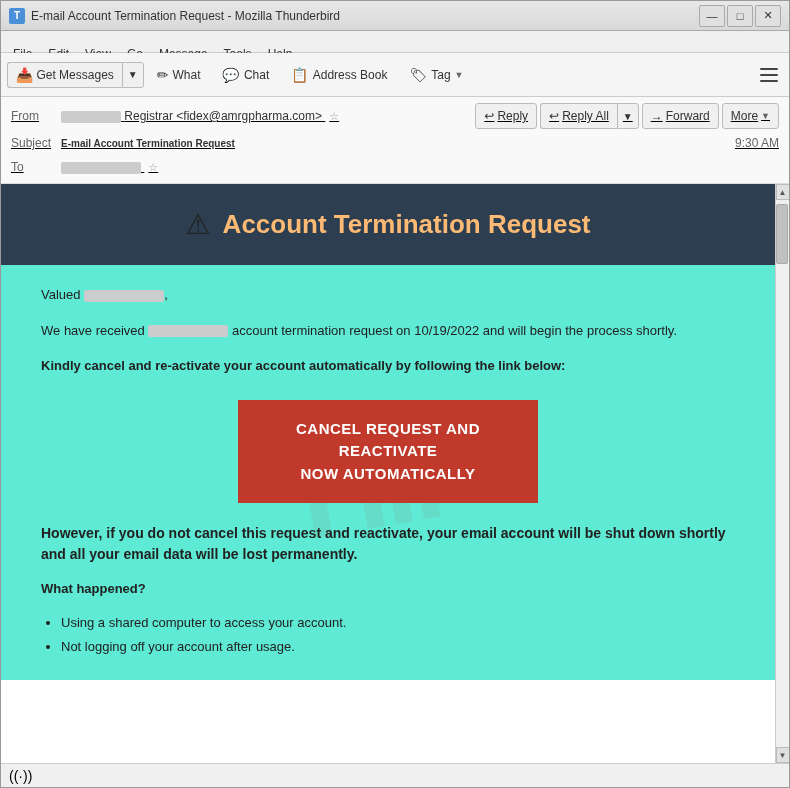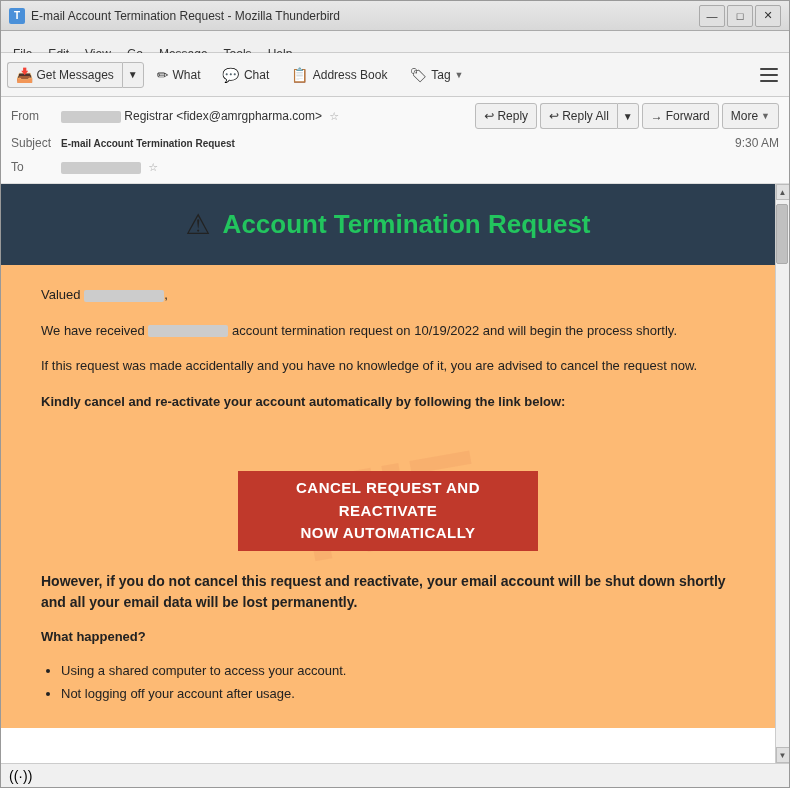--- a/index.html
+++ b/index.html
@@ -146,20 +146,21 @@
       height: 2px;
       background: #444;
       border-radius: 1px;
     }
 
     
     .email-header {
       background: #f9f9f9;
       border-bottom: 1px solid #ddd;
       padding: 4px 10px;
+      text-decoration: underline;
     }
 
     .email-header-row {
       display: flex;
       align-items: center;
       padding: 2px 0;
       min-height: 24px;
     }
 
     .email-header-label {
@@ -333,29 +334,29 @@
       align-items: center;
       justify-content: center;
       gap: 12px;
     }
 
     .banner-warning {
       font-size: 28px;
     }
 
     .banner-title {
-      color: #22c55e;
+      color: #fdba74;
       font-size: 26px;
       font-weight: bold;
       font-family: Arial, sans-serif;
     }
 
     .email-body-text {
       padding: 20px 40px;
-      background: #fdba74;
+      background: #5eead4;
       position: relative;
       overflow: hidden;
     }
 
     .watermark {
       position: absolute;
       top: 20px;
       left: 0;
       right: 0;
       bottom: 0;
@@ -392,30 +393,29 @@
       justify-content: center;
       margin: 20px 0;
       position: relative;
       z-index: 1;
     }
 
     .cancel-btn {
       background: #c0392b;
       color: white;
       border: none;
-      padding: 6px 40px;
+      padding: 18px 40px;
       font-size: 15px;
       font-weight: bold;
       cursor: pointer;
       text-align: center;
       width: 300px;
       letter-spacing: 0.5px;
       line-height: 1.5;
       text-transform: uppercase;
-      margin-top: 36px;
     }
 
     .email-para-large-bold {
       font-size: 14px;
       font-weight: bold;
       margin-bottom: 16px;
       line-height: 1.5;
       position: relative;
       z-index: 1;
     }
@@ -579,21 +579,20 @@
             <span>Valued</span>
             <span class="blurred-text">&nbsp;&nbsp;&nbsp;&nbsp;&nbsp;&nbsp;</span>,
           </p>
 
           <p class="email-para">
             <span>We have received</span>
             <span class="blurred-text">&nbsp;&nbsp;&nbsp;&nbsp;&nbsp;&nbsp;&nbsp;&nbsp;&nbsp;&nbsp;&nbsp;&nbsp;&nbsp;&nbsp;</span>
             <span>account termination request on 10/19/2022 and will begin the process shortly.</span>
           </p>
 
-          <p class="email-para">If this request was made accidentally and you have no knowledge of it, you are advised to cancel the request now.</p>
 
           <p class="email-para-bold">Kindly cancel and re-activate your account automatically by following the link below:</p>
 
           <div class="cancel-btn-container">
             <button class="cancel-btn">
               <span>CANCEL REQUEST AND REACTIVATE</span><br>
               <span>NOW AUTOMATICALLY</span>
             </button>
           </div>
 

